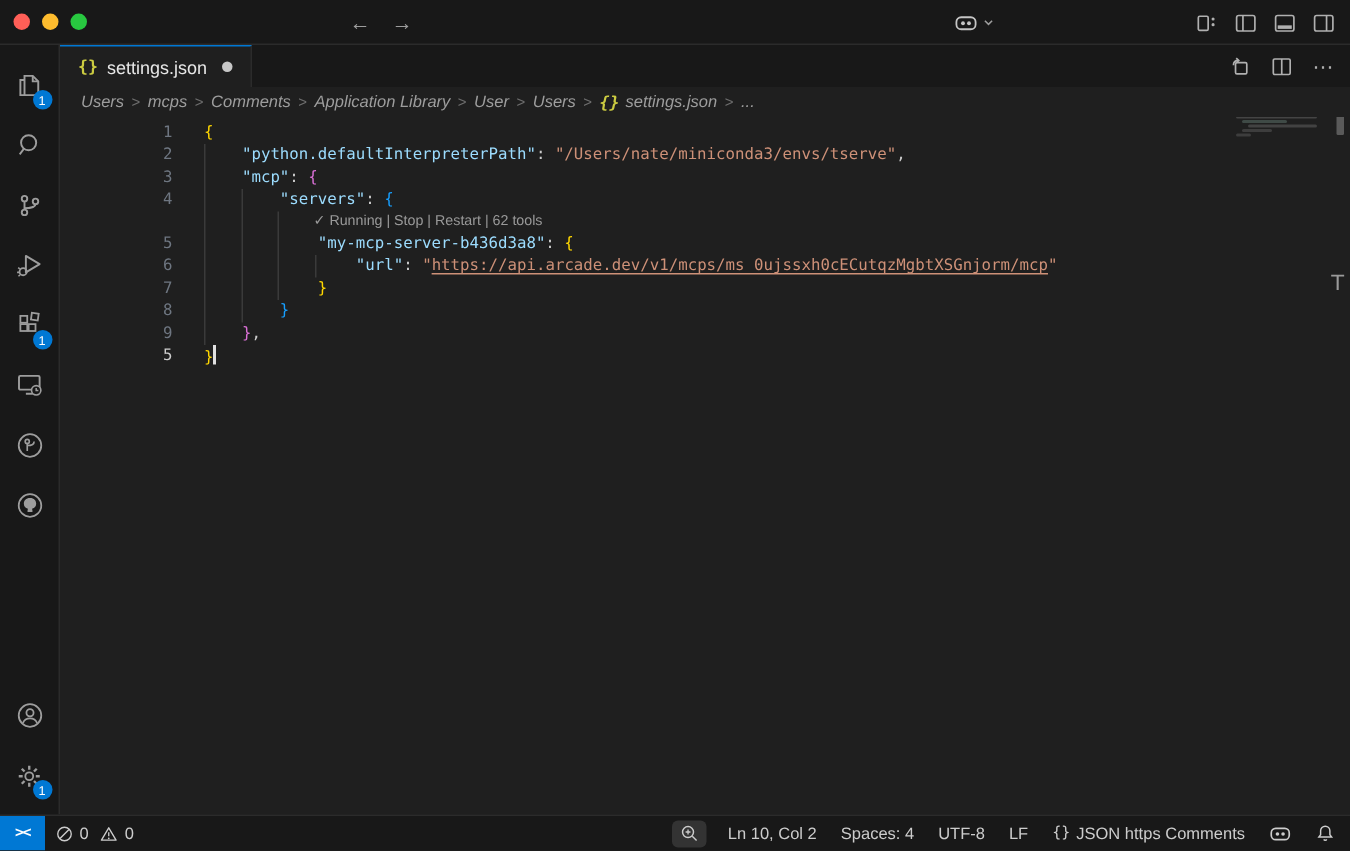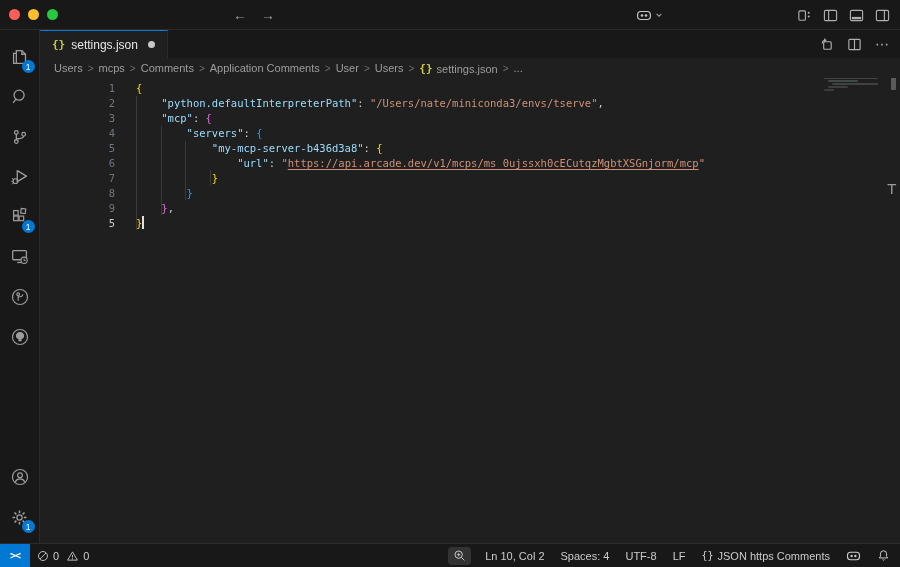--- a/index.html
+++ b/index.html
@@ -38,21 +38,21 @@
   .tab { display:flex; align-items:center; gap:6px; padding:0 12px; background:#1f1f1f;
     border-top:1.5px solid #0078d4; border-right:1px solid #2b2b2b; font-size:12px; color:#e7e7e7; }
   .json-glyph { color:#cbcb41; font-family:"DejaVu Sans Mono", monospace; font-size:11px; font-weight:bold; }
   .mod-dot { width:7px; height:7px; border-radius:50%; background:#c7c7c7; margin-left:4px; }
   .editor-actions { position:absolute; right:10px; top:0; height:28px; display:flex; align-items:center; gap:13px; color:#b0b0b0; }
   .ellipsis { font-size:14px; letter-spacing:1px; color:#b0b0b0; line-height:10px; }
 
   
   .breadcrumbs { height:20px; display:flex; align-items:center; padding-left:14px; font-size:11px;
     color:#9d9d9d; flex:0 0 20px; }
-  .crumb { display:flex; align-items:flex-end; gap:4px; cursor:default; }
+  .crumb { display:flex; align-items:flex-start; gap:4px; cursor:default;font-style:italic; }
   .crumb-sep { margin:0 5px; color:#6e6e6e; font-size:10px; }
 
   
   .code-area { position:relative; flex:1; font-family:"DejaVu Sans Mono", monospace; font-size:10.5px;
     line-height:15px; padding-top:3px; overflow:hidden; }
   .code-line { display:flex; height:15px; white-space:pre; }
   .gutter { width:75px; text-align:right; color:#6e7681; flex:0 0 75px; }
   .code-line.active .gutter { color:#cccccc; }
   .ltext { padding-left:21px; }
   .tk-key{color:#9cdcfe;} .tk-str{color:#ce9178;} .tk-pn{color:#cccccc;}
@@ -242,21 +242,21 @@
           <span class="crumb-sep">&gt;</span>
           <span class="crumb">
             <span>mcps</span>
           </span>
           <span class="crumb-sep">&gt;</span>
           <span class="crumb">
             <span>Comments</span>
           </span>
           <span class="crumb-sep">&gt;</span>
           <span class="crumb">
-            <span>Application Comments</span>
+            <span>Application Library</span>
           </span>
           <span class="crumb-sep">&gt;</span>
           <span class="crumb">
             <span>User</span>
           </span>
           <span class="crumb-sep">&gt;</span>
           <span class="crumb">
             <span>Users</span>
           </span>
           <span class="crumb-sep">&gt;</span>
@@ -269,20 +269,21 @@
             <span>...</span>
           </span>
         </div>
 
       <div class="code-area">
         <div id="code-lines">
             <div class="code-line"><span class="gutter">1</span><span class="ltext"><span class="tk-b1">{</span></span></div>
             <div class="code-line"><span class="gutter">2</span><span class="ltext"><span class="tk-pn">    </span><span class="tk-key">"python.defaultInterpreterPath"</span><span class="tk-pn">: </span><span class="tk-str">"/Users/nate/miniconda3/envs/tserve"</span><span class="tk-pn">,</span></span></div>
             <div class="code-line"><span class="gutter">3</span><span class="ltext"><span class="tk-pn">    </span><span class="tk-key">"mcp"</span><span class="tk-pn">: </span><span class="tk-b2">{</span></span></div>
             <div class="code-line"><span class="gutter">4</span><span class="ltext"><span class="tk-pn">        </span><span class="tk-key">"servers"</span><span class="tk-pn">: </span><span class="tk-b3">{</span></span></div>
+            <div class="codelens">✓ Running | Stop | Restart | 62 tools</div>
             <div class="code-line"><span class="gutter">5</span><span class="ltext"><span class="tk-pn">            </span><span class="tk-key">"my-mcp-server-b436d3a8"</span><span class="tk-pn">: </span><span class="tk-b1">{</span></span></div>
             <div class="code-line"><span class="gutter">6</span><span class="ltext"><span class="tk-pn">                </span><span class="tk-key">"url"</span><span class="tk-pn">: </span><span class="tk-str">"</span><span class="tk-url">https://api.arcade.dev/v1/mcps/ms_0ujssxh0cECutqzMgbtXSGnjorm/mcp</span><span class="tk-str">"</span></span></div>
             <div class="code-line"><span class="gutter">7</span><span class="ltext"><span class="tk-pn">            </span><span class="tk-b1">}</span></span></div>
             <div class="code-line"><span class="gutter">8</span><span class="ltext"><span class="tk-pn">        </span><span class="tk-b3">}</span></span></div>
             <div class="code-line"><span class="gutter">9</span><span class="ltext"><span class="tk-pn">    </span><span class="tk-b2">}</span><span class="tk-pn">,</span></span></div>
             <div class="code-line active"><span class="gutter">5</span><span class="ltext"><span class="tk-b1">}</span><span class="cursor"></span></span></div>
           </div>
 
         <div class="indent-guide" style="left:96px; top:18px; height:134px;"></div>
         <div class="indent-guide" style="left:121px; top:48px; height:89px;"></div>

